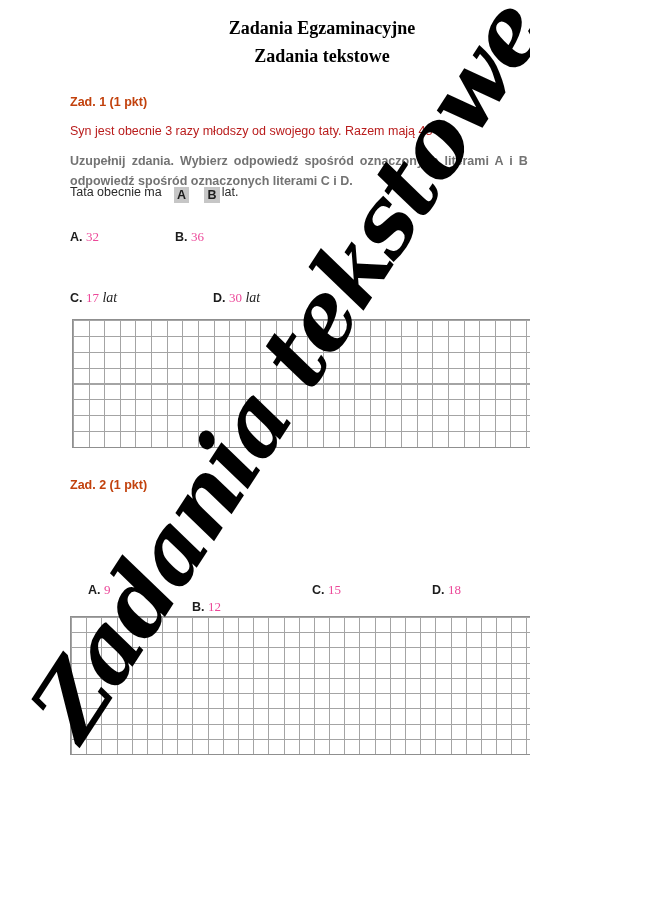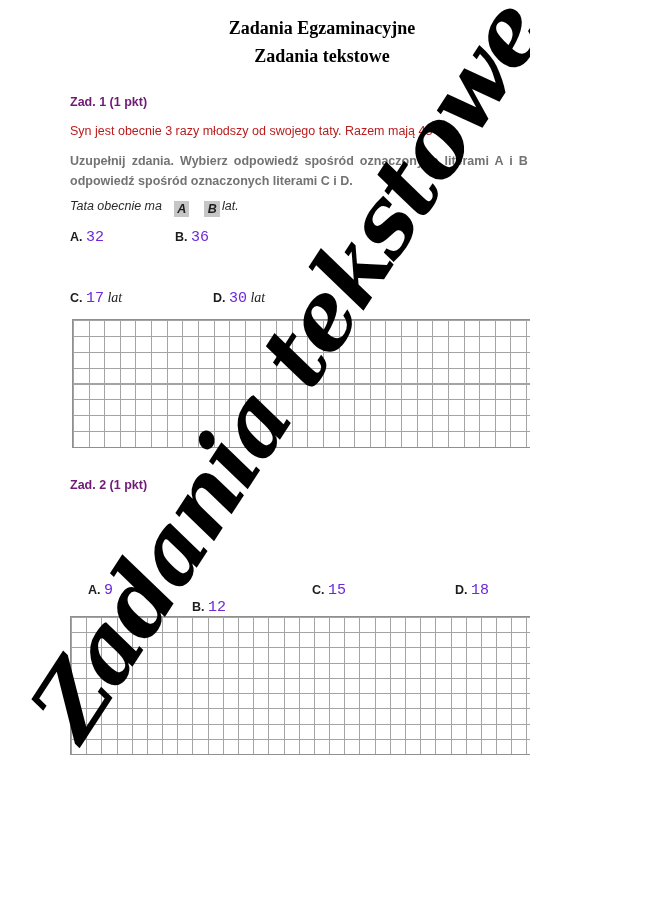--- a/index.html
+++ b/index.html
@@ -6,32 +6,32 @@
   .page {
     position:relative; width:530px; height:909px; background:#ffffff;
     font-family:"Liberation Sans", sans-serif; color:#202020; overflow:hidden;
   }
   .title, .subtitle {
     position:absolute; left:72px; width:500px; text-align:center;
     font-family:"Liberation Serif", serif; font-weight:bold; font-size:18px; color:#000;
   }
   .title { top:18px; }
   .subtitle { top:46px; }
-  .h { position:absolute; font-weight:bold; font-size:12.5px; color:#701a75; }
+  .h { position:absolute; font-weight:bold; font-size:12.5px; color:#c2410c; }
   .p { position:absolute; font-size:12.5px; color:#b91c1c; }
   .boldpara { position:absolute; left:70px; width:501px; font-weight:bold; font-size:12.5px; color:#737373; line-height:20px; }
   .stretch { white-space:nowrap; word-spacing:2.6px; }
   .sentence { position:absolute; font-size:12.5px; color:#2a2a2a; }
   .chip {
     display:inline-block; width:15.5px; height:16px; line-height:16px; text-align:center;
     font-weight:bold; font-size:12.5px; color:#1c1c1c; vertical-align:-3px;
   }
   .opt { position:absolute; font-size:12.5px; white-space:nowrap; }
   .opt .lbl { font-weight:bold; color:#1c1c1c; }
-  .opt .val { font-family:Liberation Mono, monospace; font-size:15px; color:#6d28d9; }
+  .opt .val { font-family:Liberation Serif, serif; font-size:13px; color:#ec4899; }
   .opt .unit { font-family:"Liberation Serif", serif; font-style:italic; font-size:14px; color:#222; }
   .grid { position:absolute; border:1px solid #8f8f8f; }
   .grid1 {
     left:72px; top:319px; width:500px; height:127px;
     background-image:
       repeating-linear-gradient(to right,  #a4a4a4 0 1px, transparent 1px 15.625px),
       repeating-linear-gradient(to bottom, #a4a4a4 0 1px, transparent 1px 15.875px);
   }
   .grid2 {
     left:70px; top:616px; width:501px; height:137px;
@@ -56,21 +56,21 @@
   <div class="subtitle">Zadania tekstowe</div>
 
   <div class="h" style="left:70px; top:95px;">Zad. 1 (1 pkt)</div>
   <div class="p" style="left:70px; top:124px;">Syn jest obecnie 3 razy młodszy od swojego taty. Razem mają 48 lat.</div>
 
   <div class="boldpara" style="top:151px;">
     <div class="stretch">Uzupełnij zdania. Wybierz odpowiedź spośród oznaczonych literami A i B oraz</div>
     <div>odpowiedź spośród oznaczonych literami C i D.</div>
   </div>
 
-  <div class="sentence" style="left:70px; top:199px;font-style:italic;">
+  <div class="sentence" style="left:70px; top:185px;">
     <span>Tata obecnie ma</span><span class="chip" style="margin-left:12px; background:#c6c6c6;">A</span><span class="chip" style="margin-left:15px; background:#c6c6c6;">B</span><span style="margin-left:2px;">lat.</span>
   </div>
 
   <div class="opt" style="left:70px; top:229px;">
     <span class="lbl">A.</span>
     <span class="val">32</span>
   </div>
   <div class="opt" style="left:175px; top:229px;">
     <span class="lbl">B.</span>
     <span class="val">36</span>
@@ -98,21 +98,21 @@
     <span class="val">9</span>
   </div>
   <div class="opt" style="left:192px; top:599px;">
     <span class="lbl">B.</span>
     <span class="val">12</span>
   </div>
   <div class="opt" style="left:312px; top:582px;">
     <span class="lbl">C.</span>
     <span class="val">15</span>
   </div>
-  <div class="opt" style="left:432px; top:582px;margin-left:23px;">
+  <div class="opt" style="left:432px; top:582px;">
     <span class="lbl">D.</span>
     <span class="val">18</span>
   </div>
 
   <div class="grid grid2"></div>
 
   <div class="watermark">Zadania tekstowe</div>
 
 </div>
 

